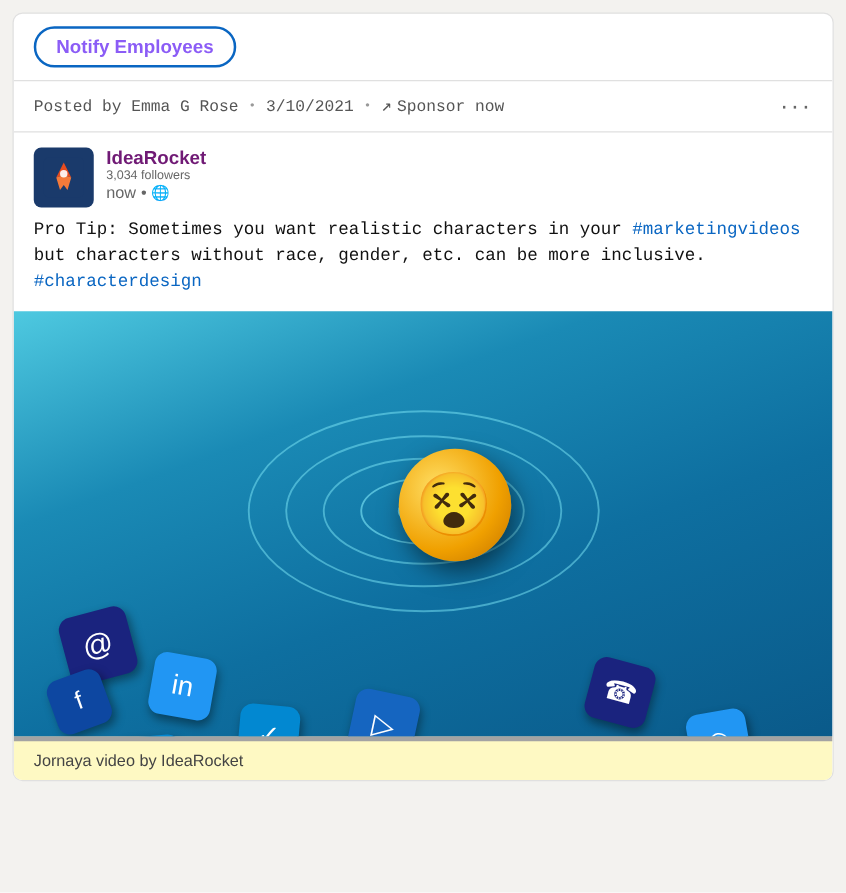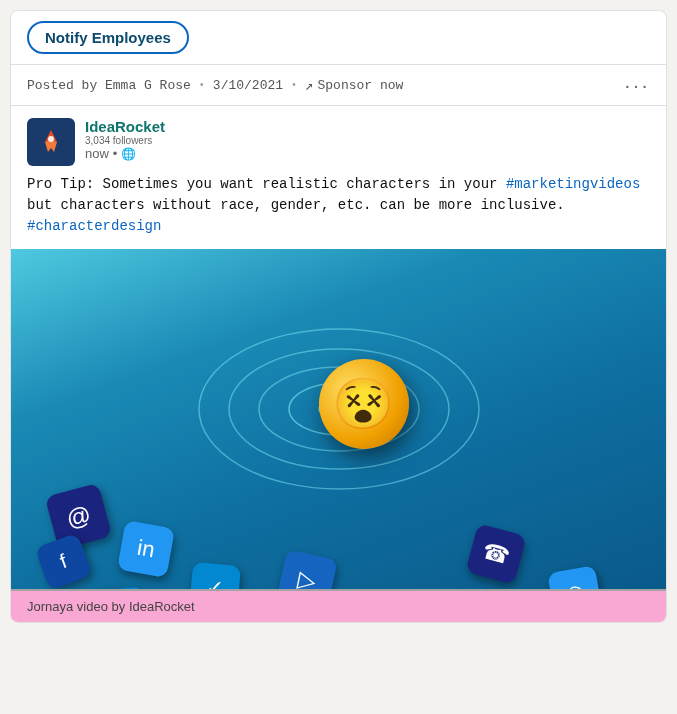--- a/index.html
+++ b/index.html
@@ -24,21 +24,21 @@
       justify-content: space-between;
       padding: 10px 16px;
       border-bottom: 1px solid #e0e0e0;
     }
     .notify-text {
       color: #666;
       font-size: 14px;
     }
     .notify-btn {
       border: 2px solid #0a66c2;
-      color: #0c4a6e;
+      color: #8b5cf6;
       background: #fff;
       border-radius: 20px;
       padding: 6px 16px;
       font-size: 15px;
       font-weight: 600;
       cursor: pointer;
     }
     .meta-bar {
       display: flex;
       align-items: center;
@@ -99,21 +99,21 @@
       width: 32px;
       height: 32px;
     }
     .company-info {
       display: flex;
       flex-direction: column;
     }
     .company-name {
       font-weight: 700;
       font-size: 15px;
-      color: #0f766e;
+      color: #701a75;
     }
     .followers {
       font-size: 10px;
       color: #666;
     }
     .post-time {
       font-size: 13px;
       color: #666;
       display: flex;
       align-items: center;
@@ -179,22 +179,22 @@
       top: 60px;
       left: 50%;
       transform: translateX(-50%);
       width: 300px;
       height: 200px;
     }
     .image-caption {
       padding: 8px 16px;
       font-size: 13px;
       color: #444;
-      background: #f9a8d4;
-      border-top: 2px solid #a3a3a3;
+      background: #fef9c3;
+      border-top: 4px solid #a3a3a3;
     }
   </style>
 </head>
 <body>
 
 <div class="card">
 
   <div class="notify-bar">
     <button class="notify-btn">Notify Employees</button>
   </div>

